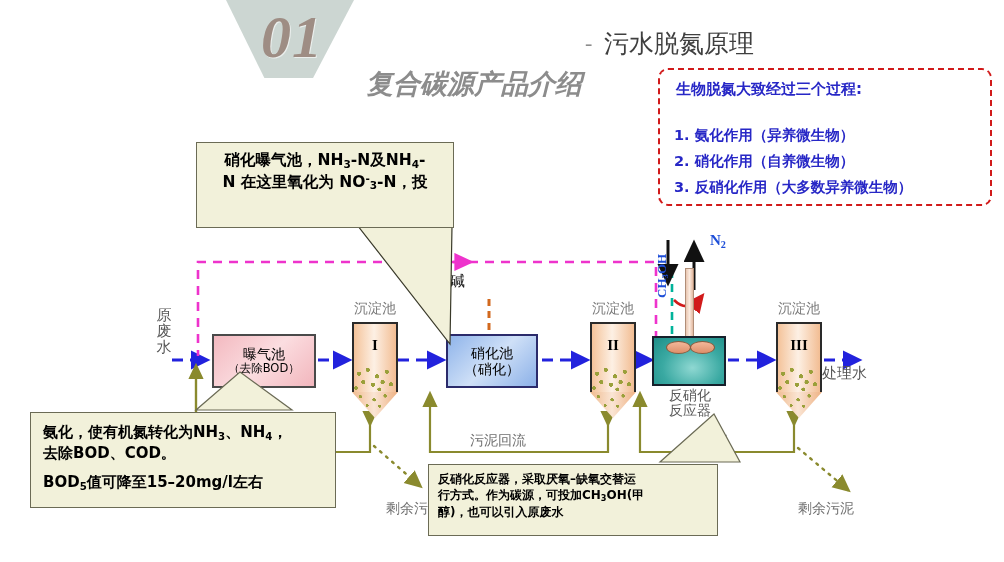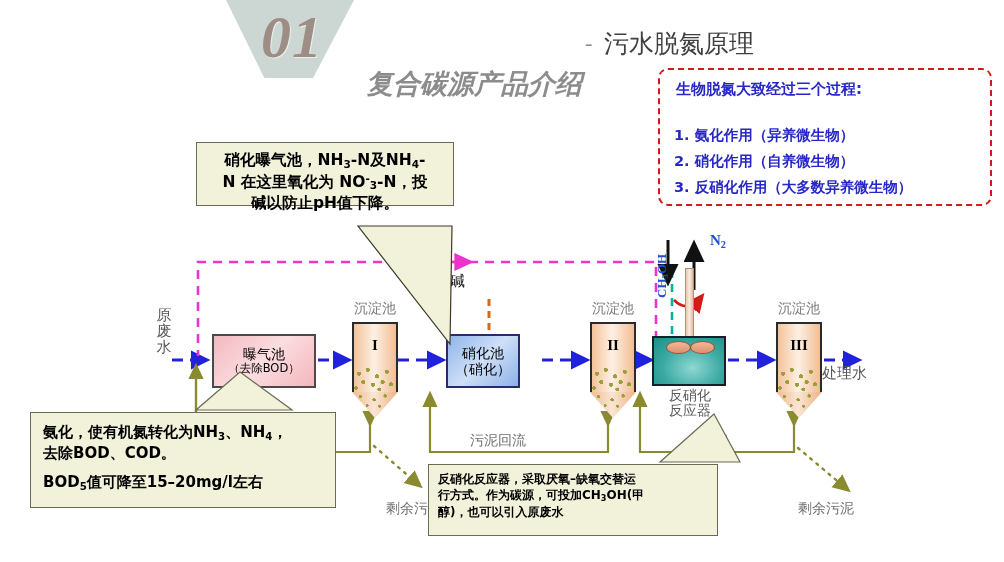--- a/index.html
+++ b/index.html
@@ -61,42 +61,42 @@
   .callout{
     position:absolute;background:#f2f1da;border:1px solid #6b6b55;
     box-sizing:border-box;
     font-family:"DejaVu Sans","Liberation Sans",sans-serif;
     color:#000;font-weight:bold;
   }
   .callout .ln{line-height:1.35;}
   sub{font-size:.68em;vertical-align:-0.25em;}
   sup{font-size:.68em;vertical-align:0.45em;}
 
-  #co-nitri{left:196px;top:142px;width:258px;height:64px;
+  #co-nitri{left:196px;top:142px;width:258px;height:86px;
             padding:7px 8px;font-size:15.5px;text-align:center;}
   #co-ammon{left:30px;top:412px;width:306px;height:96px;
             padding:9px 12px;font-size:15px;text-align:left;}
   #co-denit{left:428px;top:464px;width:290px;height:72px;
             padding:6px 9px;font-size:12px;text-align:left;line-height:1.3;}
 
   
   .tank{position:absolute;box-sizing:border-box;}
 
   .aer-tank{
     left:212px;top:334px;width:104px;height:54px;
     border:2px solid #4a4a4a;
     background:linear-gradient(135deg,#f3b9c0 0%,#fbdde0 50%,#f2b6bd 100%);
     display:flex;flex-direction:column;align-items:center;justify-content:center;
     color:#000;font-size:14px;line-height:1.15;
     font-family:"DejaVu Sans","Liberation Sans",sans-serif;
   }
   .aer-tank .sm{font-size:11.5px;}
 
   .nit-tank{
-    left:446px;top:334px;width:74px;height:54px;
+    left:446px;top:334px;width:92px;height:54px;
     border:2px solid #2b2b6b;
     background:linear-gradient(135deg,#8fb4ea 0%,#cfe0f7 50%,#8cb1e8 100%);
     display:flex;flex-direction:column;align-items:center;justify-content:center;
     color:#000;font-size:14px;line-height:1.15;
     font-family:"DejaVu Sans","Liberation Sans",sans-serif;
   }
 
   .den-tank{
     left:652px;top:336px;width:74px;height:50px;
     border:2px solid #16202b;
@@ -360,23 +360,20 @@
     <polygon points="660,462 740,462 714,414" fill="#f2f1da" stroke="#6b6b55" stroke-width="1.2"></polygon>
   </svg>
 
   <div class="callout z7" id="co-nitri">
     <div class="ln">
       <span>硝化曝气池，</span><span>NH</span><sub>3</sub><span>-N及NH</span><sub>4</sub><span>-</span>
     </div>
     <div class="ln">
       <span>N</span><span> 在这里氧化为 </span><span>NO</span><sup>-</sup><sub>3</sub><span>-N</span><span>，投</span>
     </div>
-    <div class="ln">
-      <span>碱以防止</span><span>pH</span><span>值下降。</span>
-    </div>
   </div>
 
   <div class="callout z7" id="co-ammon">
     <div class="ln">
       <span>氨化，使有机氮转化为</span><span>NH</span><sub>3</sub><span>、NH</span><sub>4</sub><span>，</span>
     </div>
     <div class="ln">去除BOD、COD。</div>
     <div class="ln" style="margin-top:8px;">
       <span>BOD</span><sub>5</sub><span>值可降至15–20mg/l左右</span>
     </div>

